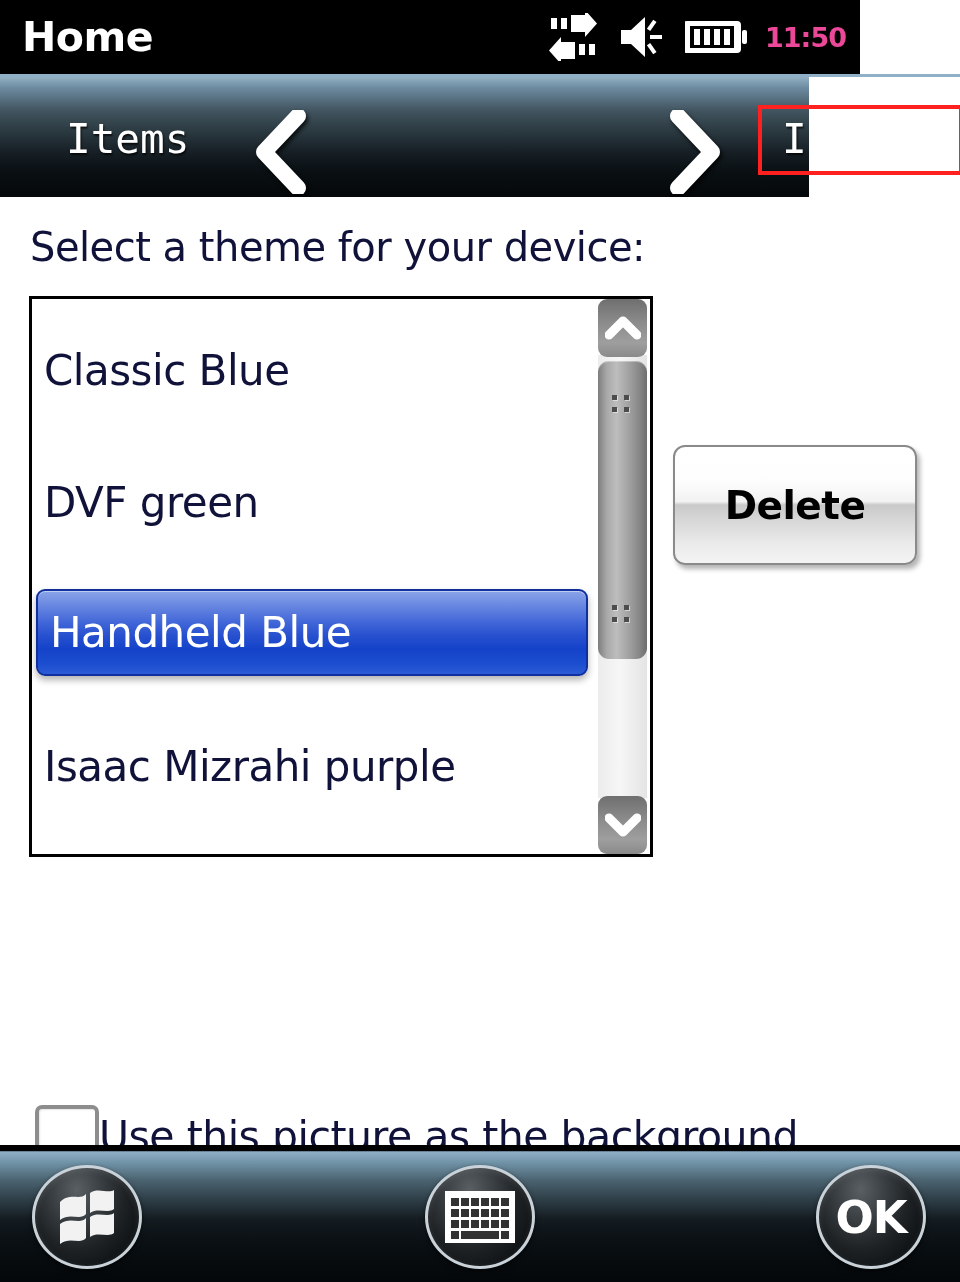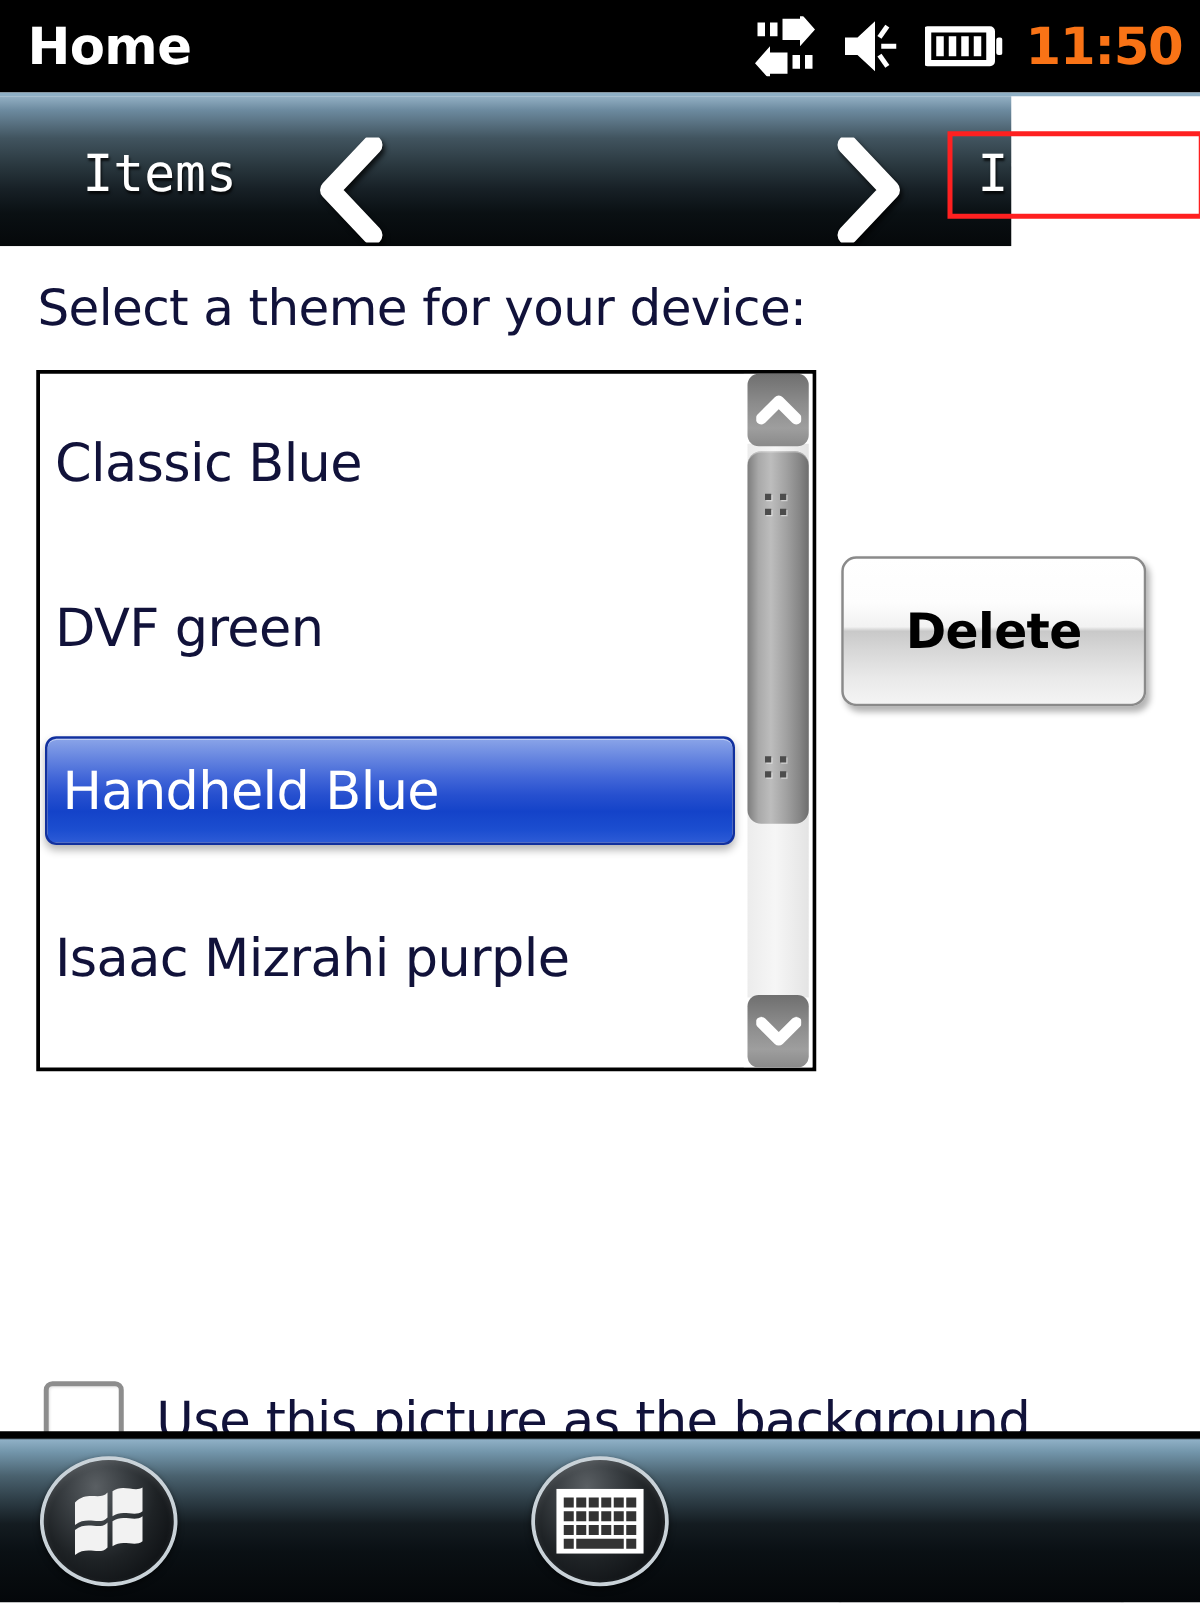--- a/index.html
+++ b/index.html
@@ -16,21 +16,21 @@
     position: relative;
     width: 960px;
     height: 1282px;
     background: #ffffff;
   }
 
   
   #titlebar {
     position: absolute;
     left: 0; top: 0;
-    width: 960px; height: 74px;
+    width: 860px; height: 74px;
     background: #000000;
     display: flex;
     align-items: center;
   }
   #title-text {
     color: #ffffff;
     font-family: "DejaVu Sans", sans-serif;
     font-size: 41px;
     font-weight: bold;
     letter-spacing: -0.5px;
@@ -39,22 +39,22 @@
   #status-icons {
     position: absolute;
     right: 14px; top: 0;
     height: 74px;
     display: flex;
     align-items: center;
     gap: 18px;
   }
   .status-icon { display: block; }
   #clock {
-    color: #f97316;
-    font-size: 41px;
+    color: #ec4899;
+    font-size: 27px;
     font-weight: bold;
     letter-spacing: -1px;
     line-height: 1;
   }
   #titlebar-underline {
     position: absolute;
     left: 0; top: 74px;
     width: 960px; height: 3px;
     background: #8fb0c6;
   }
@@ -271,21 +271,20 @@
   }
   #checkbox {
     width: 64px; height: 62px;
     border: 4px solid #8d8d8d;
     border-radius: 7px;
     background: #ffffff;
     box-shadow: inset 1px 1px 2px rgba(0,0,0,0.10);
     flex: none;
   }
   #checkbox-label {
-    margin-left: 26px;
     color: #11123a;
     font-family: "DejaVu Sans", sans-serif;
     font-size: 41px;
     letter-spacing: -0.5px;
     white-space: nowrap;
   }
 
   
   #taskbar {
     position: absolute;
@@ -476,15 +475,18 @@
           <rect x="36" y="29" width="8" height="8"></rect>
           <rect x="46" y="29" width="8" height="8"></rect>
           <rect x="56" y="29" width="8" height="8"></rect>
           <rect x="6" y="40" width="8" height="8"></rect>
           <rect x="16" y="40" width="38" height="8"></rect>
           <rect x="56" y="40" width="8" height="8"></rect>
         </g>
       </svg>
     </div>
 
+    <div class="tb-btn" id="tb-ok">
+      <span id="tb-ok-text">OK</span>
+    </div>
   </div>
 
 </div>
 
 </body></html>

